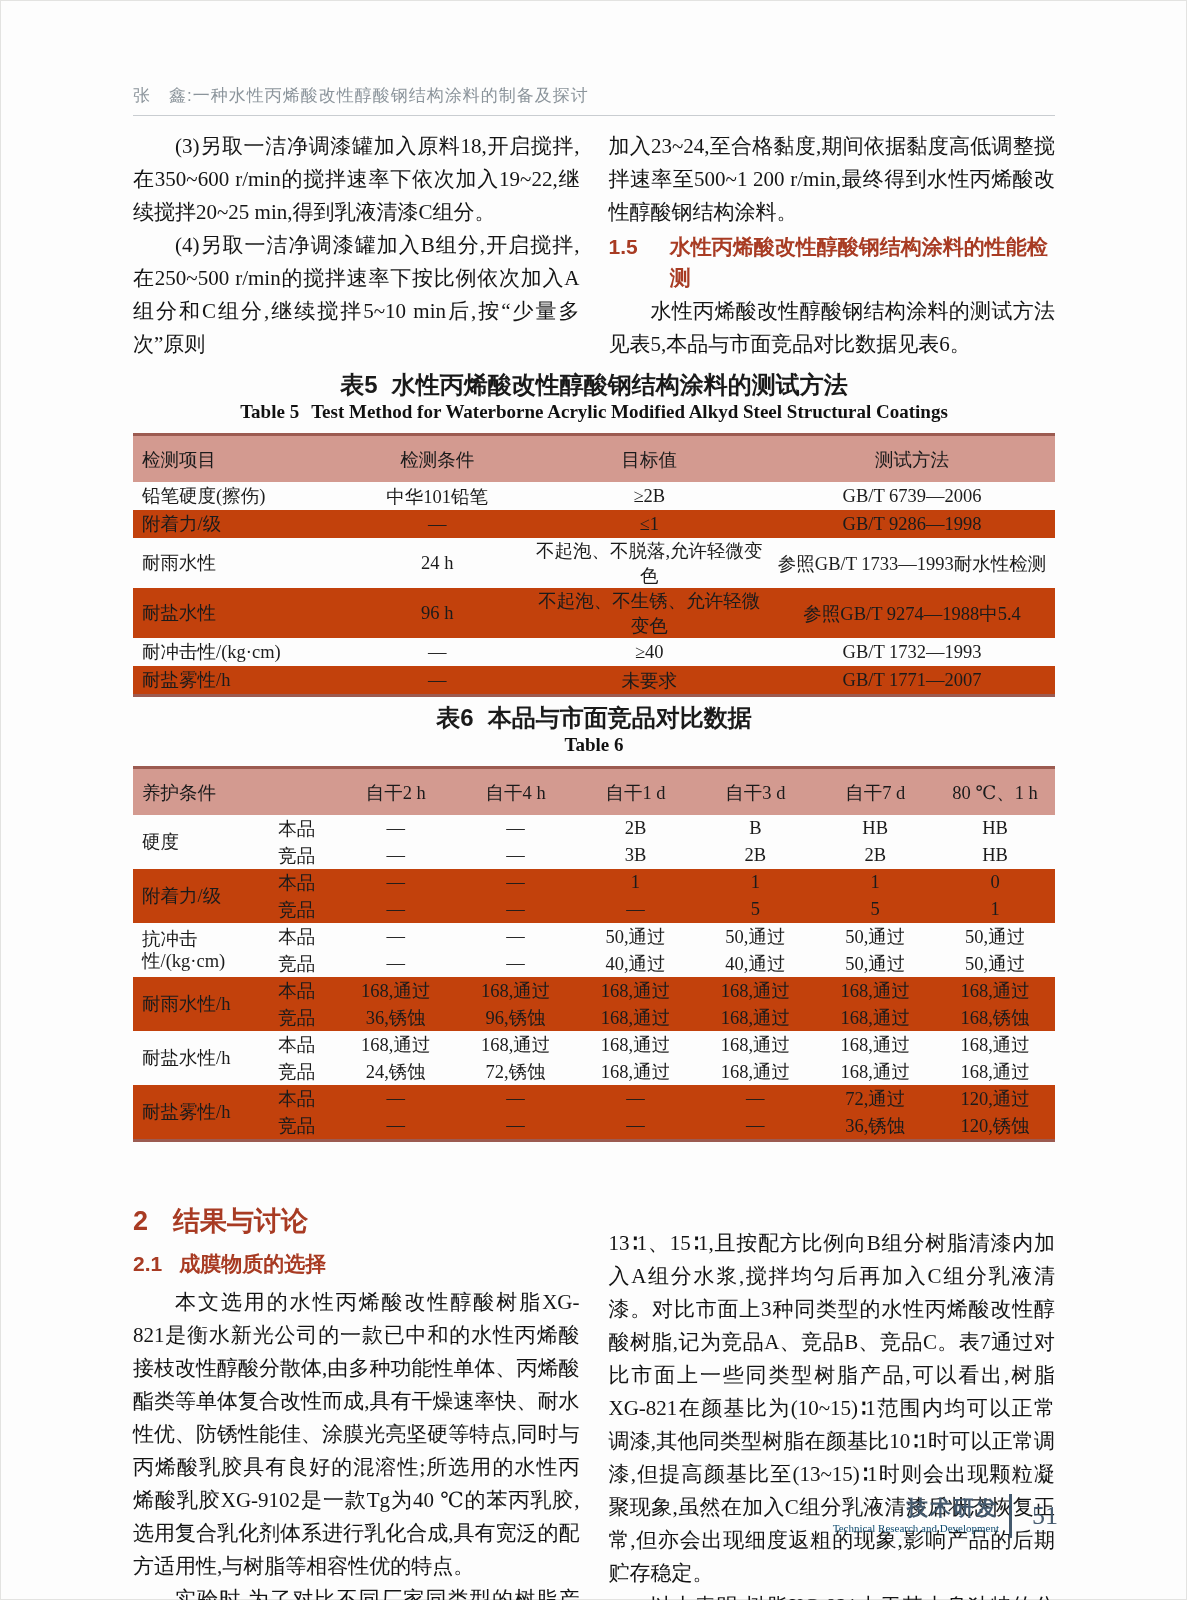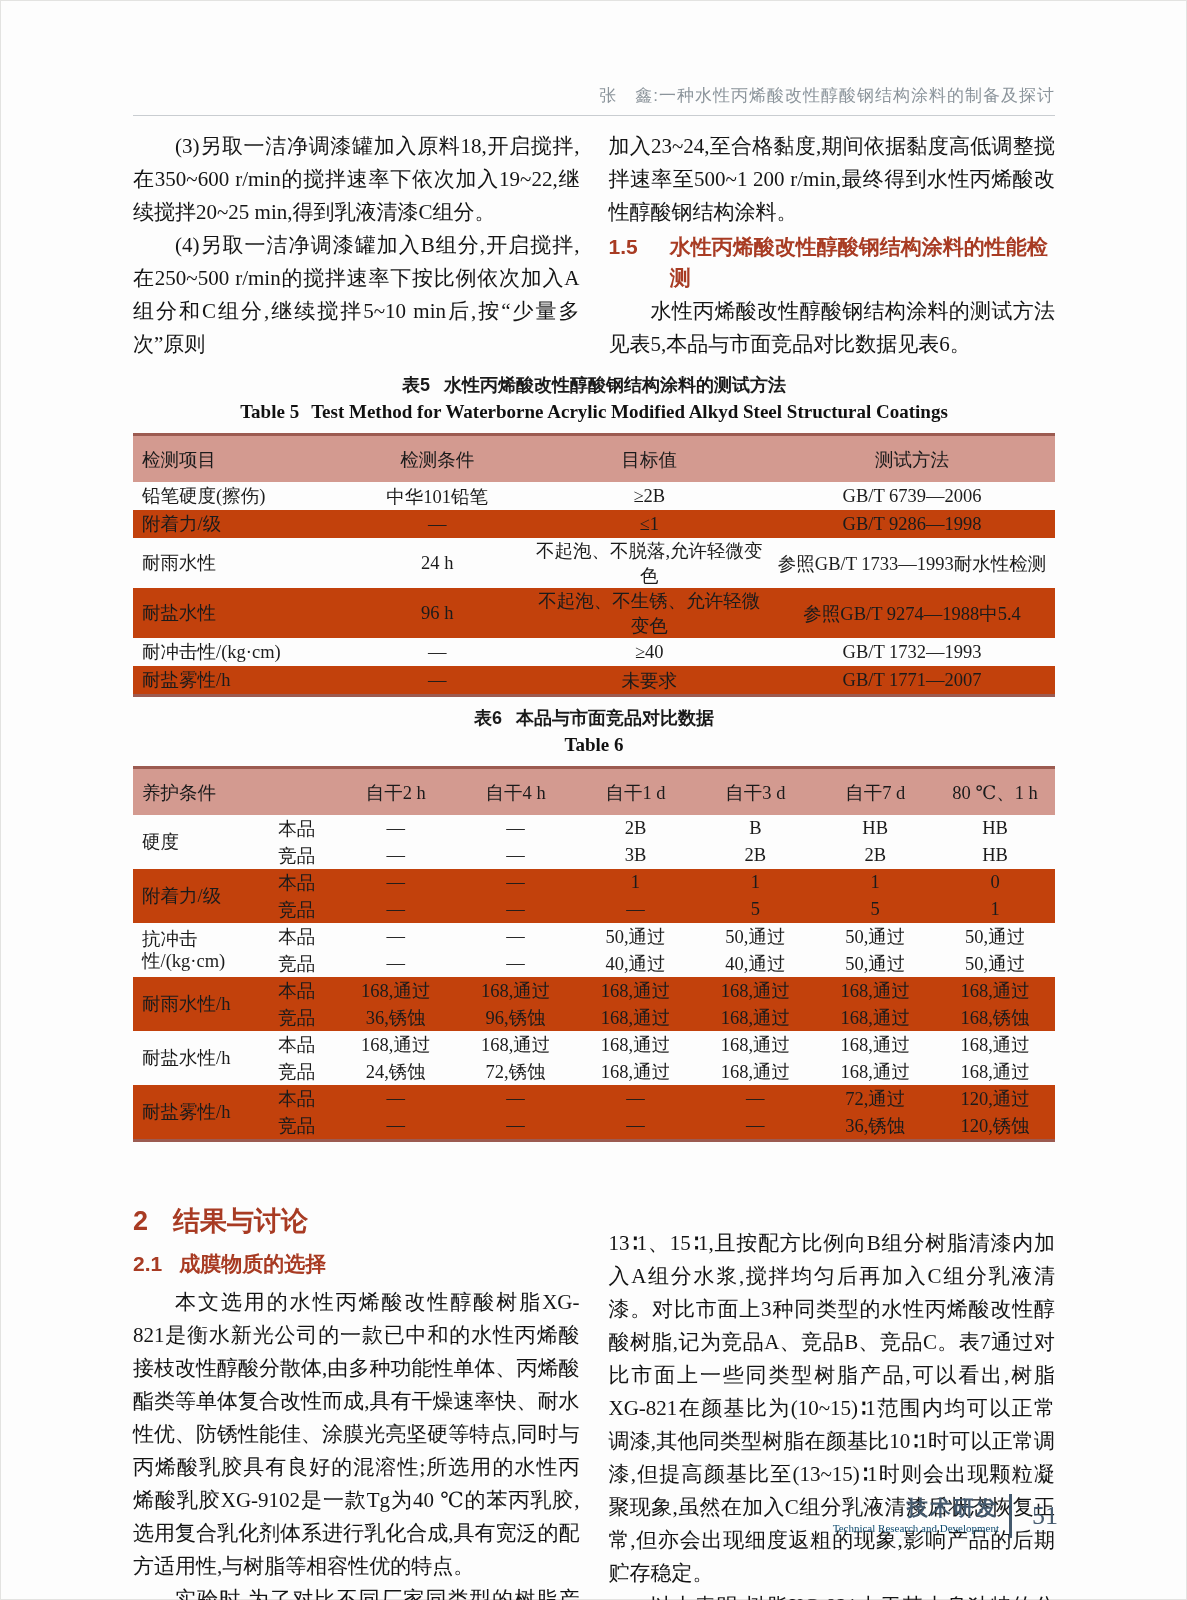--- a/index.html
+++ b/index.html
@@ -9,42 +9,41 @@
     background:#fdfdfd;
     box-sizing:border-box;
     padding:86px 132px 0 133px;
     box-shadow:inset 0 0 0 1px #e3e3e1;
     font-family:"Liberation Serif","DejaVu Serif",serif;
     color:#141414;
     overflow:hidden;
   }
   
   .running-head{
-    text-align:right;
     font-family:"Liberation Sans","DejaVu Sans",sans-serif;
     font-size:17px;line-height:20px;
     color:#8b949b;letter-spacing:1px;
   }
   .head-rule{border:none;border-top:1px solid #c9cdd1;margin:9px 0 0 0;}
   
   .two-col{display:flex;gap:29px;margin-top:14px;align-items:center;}
   .col{flex:1 1 0;min-width:0;}
   .col p{margin:0;font-size:21px;line-height:33px;text-align:justify;}
   .col p.indent{text-indent:2em;}
   .red-sub{
     display:flex;gap:32px;align-items:baseline;
     margin:2px 0 2px 0;
     font-family:"Liberation Sans","DejaVu Sans",sans-serif;
     font-weight:bold;font-size:21px;line-height:31px;color:#a83b23;
   }
   
   .tbl-caption-cn{
     margin-top:25px;text-align:center;
     font-family:"Liberation Sans","DejaVu Sans",sans-serif;
-    font-weight:bold;font-size:18px;line-height:26px;color:#1a1a1a;
+    font-weight:bold;font-size:24px;line-height:26px;color:#1a1a1a;
     display:flex;justify-content:center;gap:14px;
   }
   .tbl-caption-en{
     text-align:center;font-family:"Liberation Serif","DejaVu Serif",serif;
     font-weight:bold;font-size:19px;line-height:27px;color:#111;
     display:flex;justify-content:center;gap:12px;
   }
   .tbl-caption-cn.first{margin-top:11px;}
   
   table{width:100%;border-collapse:collapse;table-layout:fixed;margin-top:8px;

